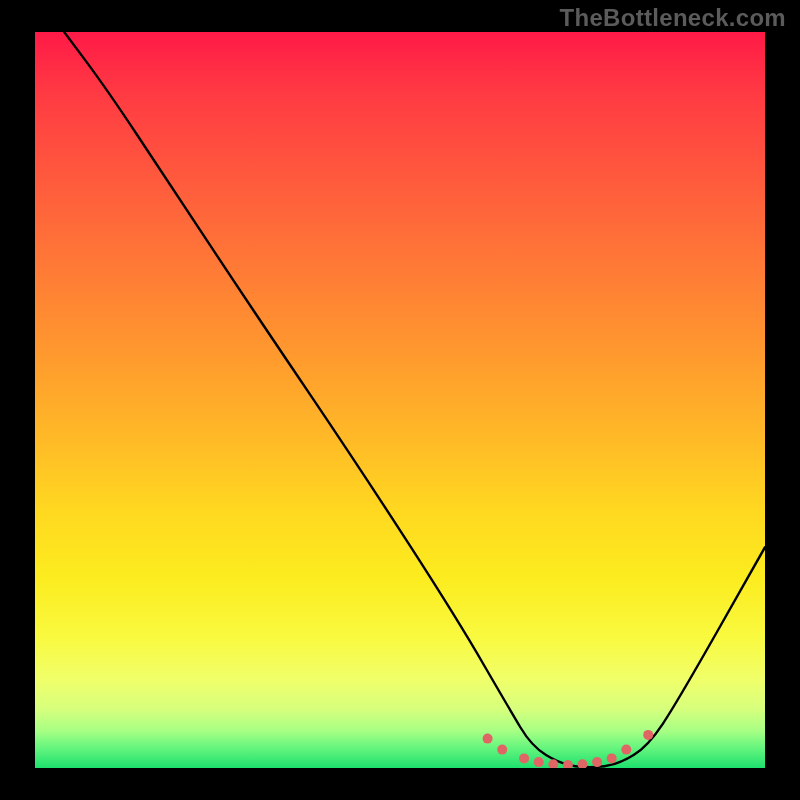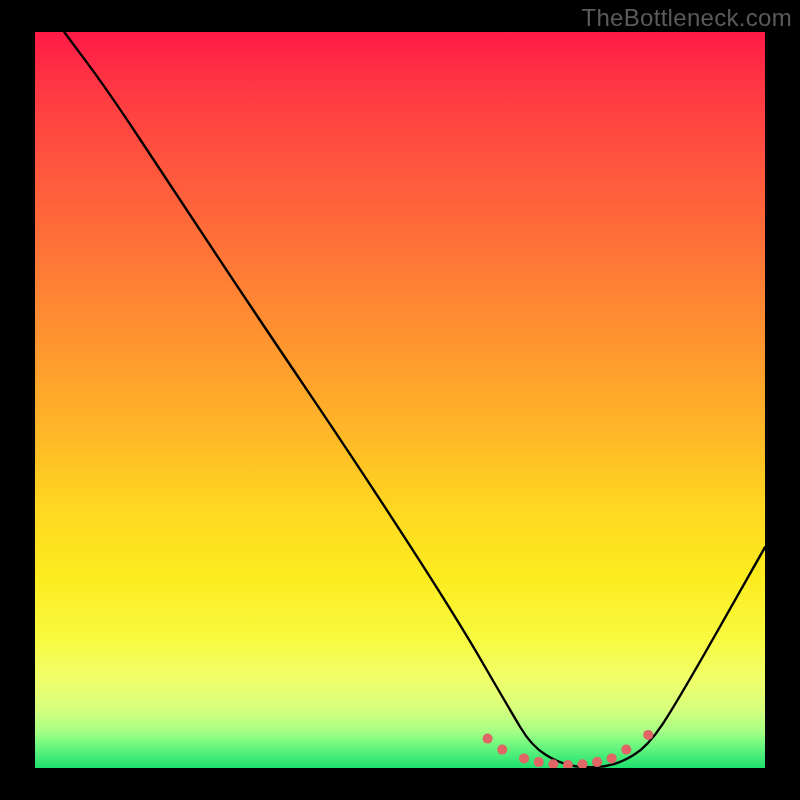--- a/index.html
+++ b/index.html
@@ -13,24 +13,24 @@
   }
   .frame {
     position: relative;
     width: 800px;
     height: 800px;
     background: #000;
   }
   .watermark {
     position: absolute;
     top: 4px;
-    right: 8px;
+    right: 14px;
     color: #5b5b5b;
     font-size: 24px;
-    font-weight: 400;
+    font-weight: 700;
     letter-spacing: 0.3px;
     z-index: 10;
     user-select: none;
   }
   .plot-area {
     position: absolute;
     left: 35px;
     top: 32px;
     width: 730px;
     height: 736px;

